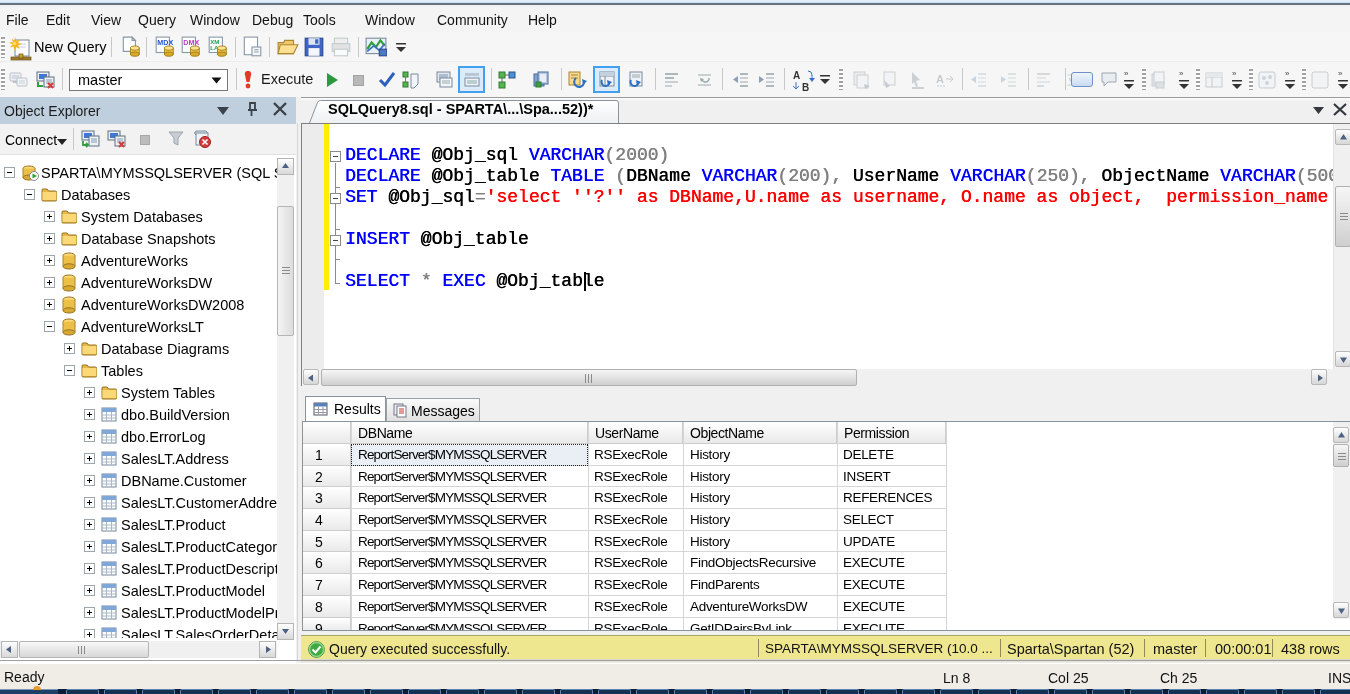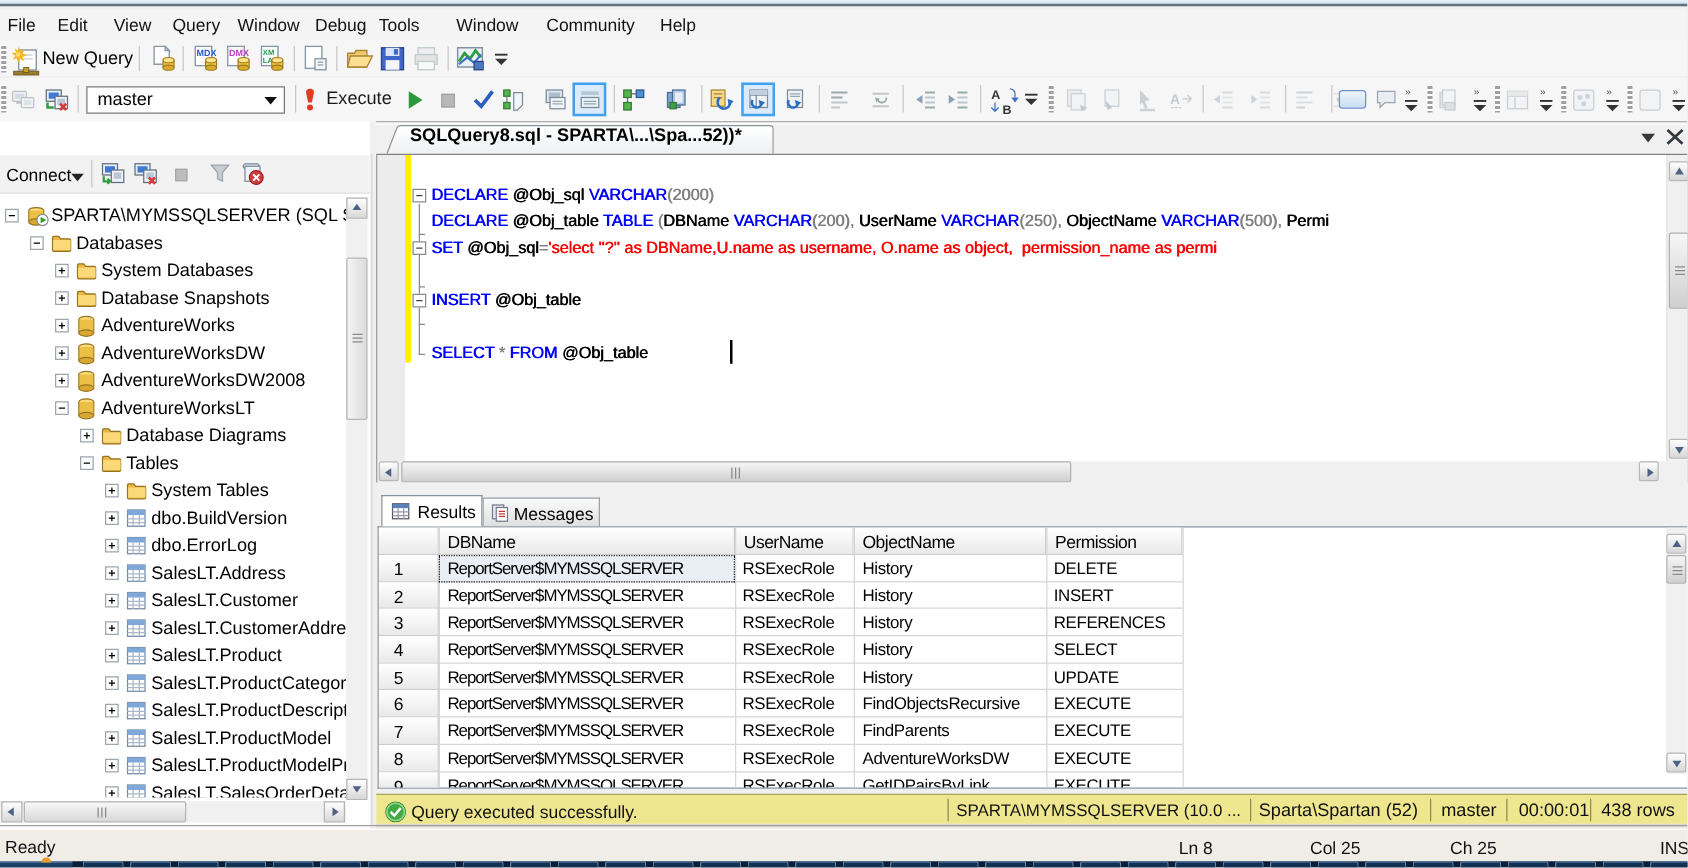--- a/index.html
+++ b/index.html
@@ -28,21 +28,21 @@
 #main { left:301px; top:97px; width:1049px; height:566px; }
 #tabstrip { left:0; top:0; width:1049px; height:26px; }
 #edit { left:0; top:26px; width:1049px; height:263px; background:#fff; border:1px solid #808080; }
 #splitter { left:0; top:289px; width:1049px; height:10px; background:#f0f0f0; }
 #results { left:0; top:299px; width:1049px; height:235px;text-decoration:underline; }
 #yellowbar { left:0; top:538px; width:1049px; height:24px; background:#efe78f; border-top:1px solid #a8a463; font-size:14px; }
 
 #statusbar { left:0; top:663px; width:1350px; height:26px; background:#f0ede6; border-top:1px solid #fff; font-size:14px; color:#111; }
 #taskbar { left:0; top:689px; width:1350px; height:5px; background:#0a1e38; }
 
-.codeline { position:absolute; left:43px; font-family:Liberation Sans, sans-serif; font-size:13px; line-height:21px; white-space:pre; text-shadow:0.5px 0 0 currentColor; }
+.codeline { position:absolute; left:43px; font-family:Liberation Mono, monospace; font-size:18px; line-height:21px; white-space:pre; text-shadow:0.5px 0 0 currentColor; }
 .kw { color:#0000ff; } .str { color:#ff0000; } .gr { color:#808080; } .sp { color:#8b2c2c; }
 .pmf { width:11px; height:11px; border:1px solid #8a8a8a; background:#fff; }
 .pmf::after { content:""; position:absolute; left:2px; top:4px; width:5px; height:1px; background:#444; }
 .sbbtn { width:16px; height:16px; background:linear-gradient(#fefefe,#d6d6d6); border:1px solid #b8b8b8; border-radius:2px; }
 .sbthumb { background:linear-gradient(#f6f6f6,#cfcfcf); border:1px solid #b0b0b0; border-radius:2px; }
 .ysep { top:3px; width:1px; height:18px; background:#8f8a55; }
 #yellowbar span { color:#111; }
 </style>
 </head>
 <body>
@@ -368,20 +368,32 @@
   <svg class="abs icon" style="left:1310px;top:8px" viewBox="0 0 20 20" opacity="0.5">
       <rect x="2" y="2" width="16" height="16" rx="2" fill="#eef1f4" stroke="#9aa5b0"></rect>
     </svg>
   <svg class="abs" style="left:1336px;top:6px" width="14" height="24" viewBox="0 0 14 24">
       <text x="2" y="8" font-size="8" fill="#444" font-family="Liberation Sans">»</text>
       <rect x="2" y="12" width="10" height="1.5" fill="#333"></rect>
       <polygon points="2,16 12,16 7,21" fill="#333"></polygon>
     </svg>
 </div>
 <div id="oe" class="abs">
+  <div id="oetitle" class="abs">
+    <span style="position:absolute;left:4px;top:6px">Object Explorer</span>
+    <svg class="abs" style="left:215px;top:9px" width="16" height="10" viewBox="0 0 16 10">
+        <polygon points="2,1 14,1 8,9" fill="#3b4249"></polygon>
+      </svg>
+    <svg class="abs" style="left:243px;top:4px" width="16" height="18" viewBox="0 0 16 18">
+        <path d="M7 2 h5 v7 h-5 z M5 9 h9 M8.5 9 v6" stroke="#3b4249" stroke-width="1.8" fill="none"></path>
+      </svg>
+    <svg class="abs" style="left:271px;top:4px" width="18" height="17" viewBox="0 0 18 17">
+        <path d="M3 2 L15 14 M15 2 L3 14" stroke="#3b4249" stroke-width="2.4"></path>
+      </svg>
+  </div>
   <div id="oetools" class="abs">
     <span style="position:absolute;left:5px;top:8px">Connect</span>
     <svg class="abs" style="left:56px;top:14px" width="12" height="8" viewBox="0 0 12 8">
         <polygon points="1,1 11,1 6,7" fill="#222"></polygon>
       </svg>
     <div class="abs tsep" style="left:73px;top:4px;height:22px"></div>
     <svg class="abs icon" style="left:81px;top:5px" viewBox="0 0 20 20">
         <rect x="1" y="2" width="12" height="9" fill="#e8eef6" stroke="#60707f"></rect>
         <rect x="3" y="4" width="8" height="5" fill="#3f79d8"></rect>
         <rect x="8" y="7" width="10" height="10" fill="#eef1f5" stroke="#60707f"></rect>
@@ -592,21 +604,21 @@
           <i class="v"></i>
         </span>
 <svg class="abs" style="left:101px;top:3px" width="16" height="15" viewBox="0 0 16 15">
           <rect x="1" y="1" width="14" height="13" fill="#fff" stroke="#7488a0"></rect>
           <rect x="1" y="1" width="14" height="4" fill="#7fa7d8"></rect>
           <line x1="1" y1="8" x2="15" y2="8" stroke="#a8b8c8"></line>
           <line x1="1" y1="11" x2="15" y2="11" stroke="#a8b8c8"></line>
           <line x1="5.5" y1="5" x2="5.5" y2="14" stroke="#a8b8c8"></line>
           <line x1="10.5" y1="5" x2="10.5" y2="14" stroke="#a8b8c8"></line>
         </svg>
-<span class="abs" style="left:121px">SalesLT.Customer</span>
+<span class="abs" style="left:121px">DBName.Customer</span>
 </div>
 <div class="trow" style="top:334px;left:0">
 <span class="pm plus" style="left:84px">
           <i></i>
           <i class="v"></i>
         </span>
 <svg class="abs" style="left:101px;top:3px" width="16" height="15" viewBox="0 0 16 15">
           <rect x="1" y="1" width="14" height="13" fill="#fff" stroke="#7488a0"></rect>
           <rect x="1" y="1" width="14" height="4" fill="#7fa7d8"></rect>
           <line x1="1" y1="8" x2="15" y2="8" stroke="#a8b8c8"></line>
@@ -761,21 +773,21 @@
     <div class="abs pmf" style="left:28px;top:111px"></div>
     <div class="abs" style="left:33px;top:63px;width:5px;height:1px;background:#8a8a8a"></div>
     <div class="abs" style="left:33px;top:105px;width:5px;height:1px;background:#8a8a8a"></div>
     <div class="abs" style="left:33px;top:135px;width:5px;height:1px;background:#8a8a8a"></div>
     <div class="abs" style="left:33px;top:159px;width:5px;height:1px;background:#8a8a8a"></div>
     <div id="code" class="abs" style="left:0;top:0;width:1032px;height:245px;overflow:hidden">
       <div class="codeline" style="top:21px"><span class="kw">DECLARE</span> @Obj_sql <span class="kw">VARCHAR</span><span class="gr">(2000)</span></div>
       <div class="codeline" style="top:42px"><span class="kw">DECLARE</span> @Obj_table <span class="kw">TABLE</span> <span class="gr">(</span>DBName <span class="kw">VARCHAR</span><span class="gr">(200),</span> UserName <span class="kw">VARCHAR</span><span class="gr">(250),</span> ObjectName <span class="kw">VARCHAR</span><span class="gr">(500),</span> Permi</div>
       <div class="codeline" style="top:63px"><span class="kw">SET</span> @Obj_sql<span class="gr">=</span><span class="str">'select ''?'' as DBName,U.name as username, O.name as object,  permission_name as permi</span></div>
       <div class="codeline" style="top:105px"><span class="kw">INSERT</span> @Obj_table</div>
-      <div class="codeline" style="top:147px"><span class="kw">SELECT</span> <span class="gr">*</span> <span class="kw">FROM</span> @Obj_table</div>
+      <div class="codeline" style="top:147px"><span class="kw">SELECT</span> <span class="gr">*</span> <span class="kw">EXEC</span> @Obj_table</div>
       <div class="abs" style="left:282px;top:148px;width:1.5px;height:19px;background:#000"></div>
     </div>
     <div class="abs" style="left:0;top:245px;width:1049px;height:18px;background:#f0f0f0">
       <div class="abs sbbtn" style="left:1px;top:0"><svg width="15" height="16" viewBox="0 0 15 16">
             <polygon points="4,8 9,4.5 9,11.5" fill="#4d6185"></polygon>
           </svg></div>
       <div class="abs sbthumb" style="left:19px;top:0;width:536px;height:17px">
         <div style="position:absolute;left:263px;top:4px;width:1px;height:9px;background:#8a8a8a;box-shadow:3px 0 0 #8a8a8a,6px 0 0 #8a8a8a"></div>
       </div>
       <div class="abs sbbtn" style="left:1009px;top:0"><svg width="15" height="16" viewBox="0 0 15 16">

